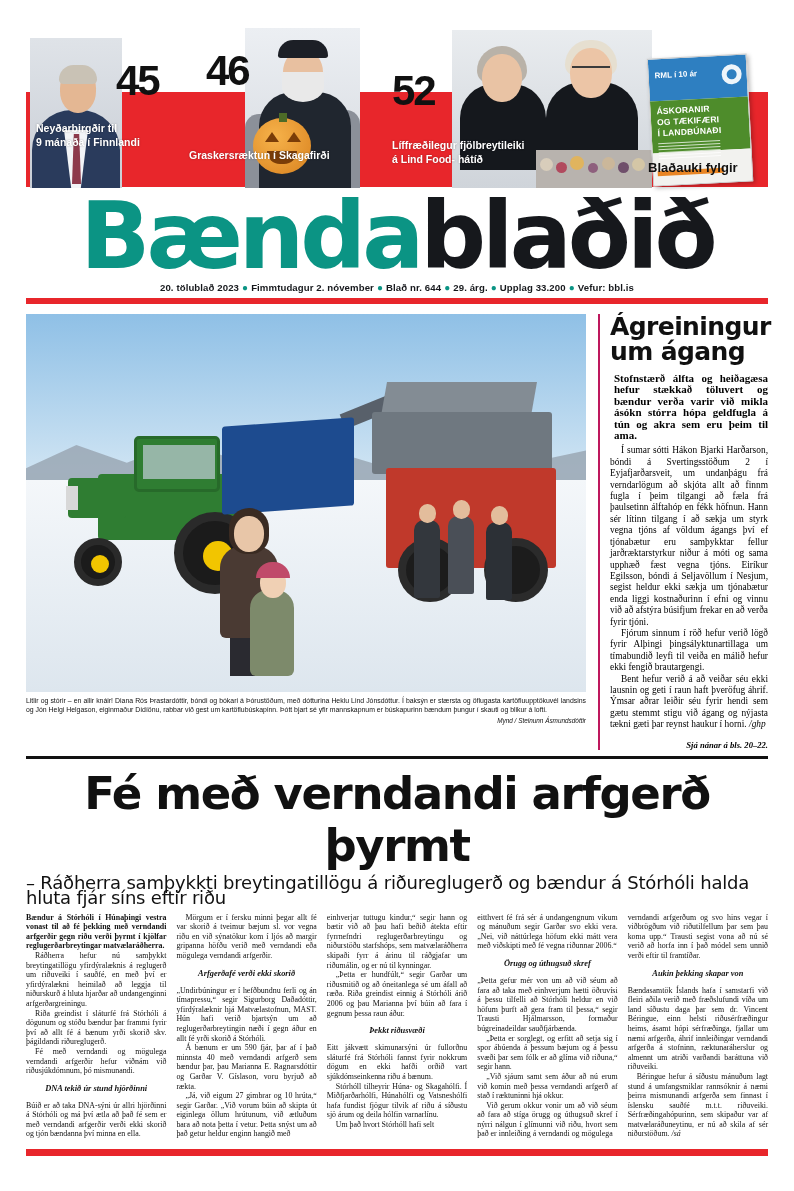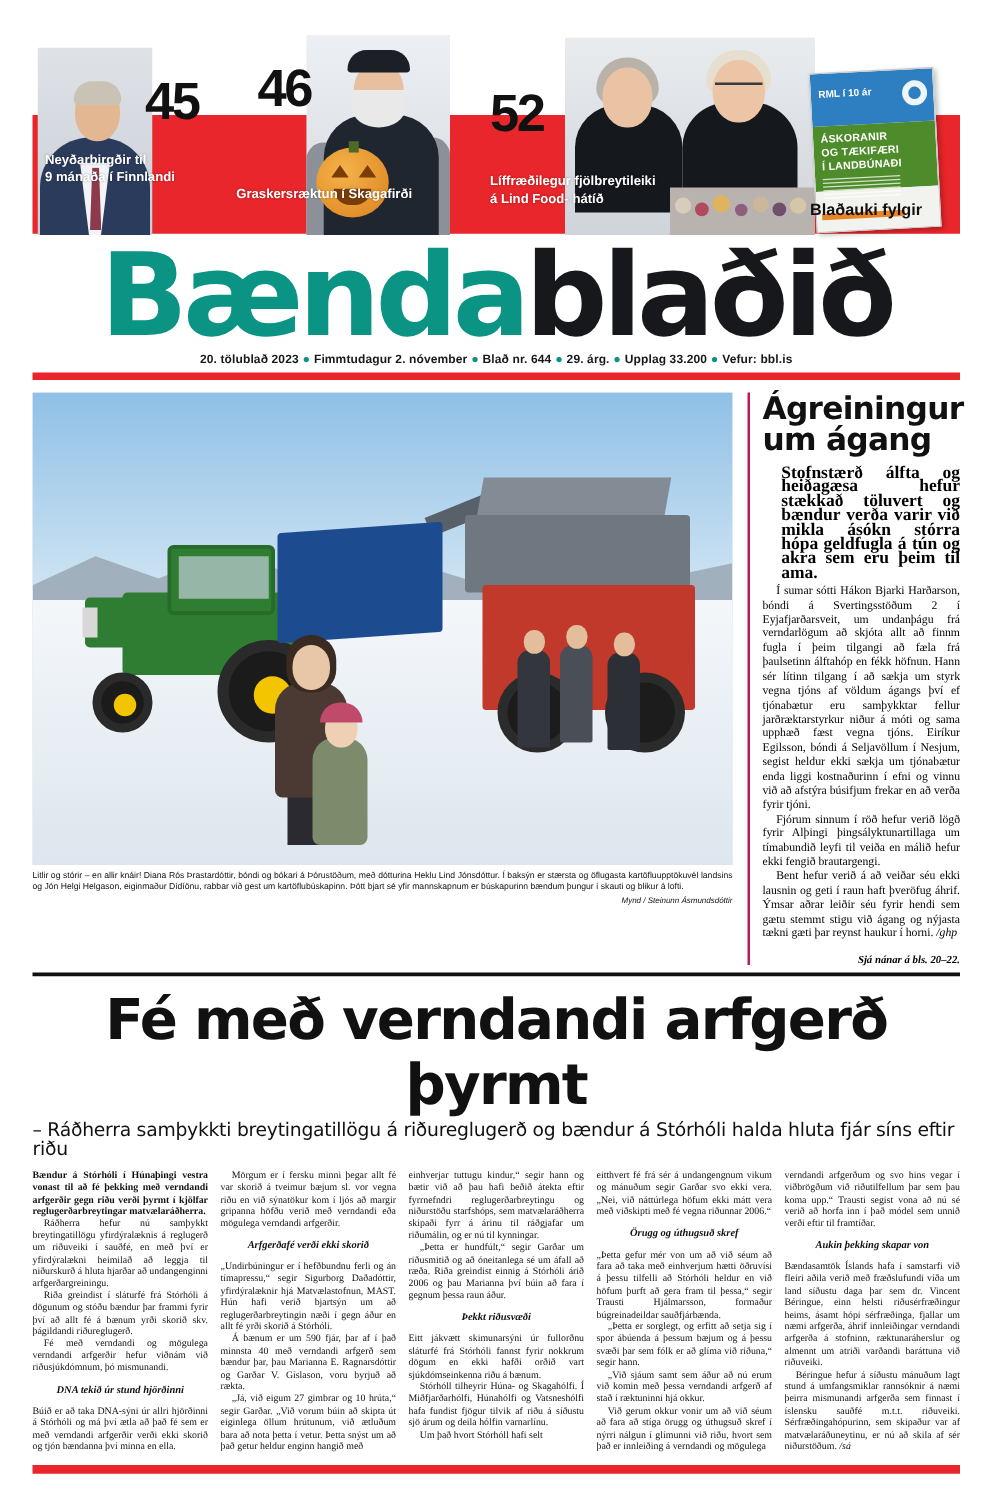--- a/index.html
+++ b/index.html
@@ -386,24 +386,24 @@
     font-weight:700;
     font-size:25px;
     line-height:25px;
     letter-spacing:-0.6px;
     color:#111;
     margin:0 0 9px 0;
   }
   .lead-lede {
     font-family:"Liberation Serif", serif;
     font-weight:700;
-    font-size:14px;
+    font-size:11px;
     line-height:11.4px;
     text-align:justify;
-    margin:0 0 4px 15px;
+    margin:0 0 4px 4px;
   }
   .lead-body p {
     font-family:"Liberation Serif", serif;
     font-size:9.4px;
     line-height:11.4px;
     text-align:justify;
     margin:0;
     text-indent:11px;
   }
   .lead-ref {
@@ -425,21 +425,21 @@
     font-weight:700;
     font-size:45px;
     line-height:52px;
     letter-spacing:-1.4px;
     text-align:center;
     color:#111;
     margin:9px 0 0 0;
   }
   .main-sub {
     font-family:"DejaVu Sans", sans-serif;
-    font-size:15px;
+    font-size:18px;
     line-height:15px;
     color:#111;
     margin:3px 0 8px 0;
     letter-spacing:-0.2px;
   }
 
   
   .cols {
     display:flex; gap:10px; width:742px; margin:0 auto;
   }

